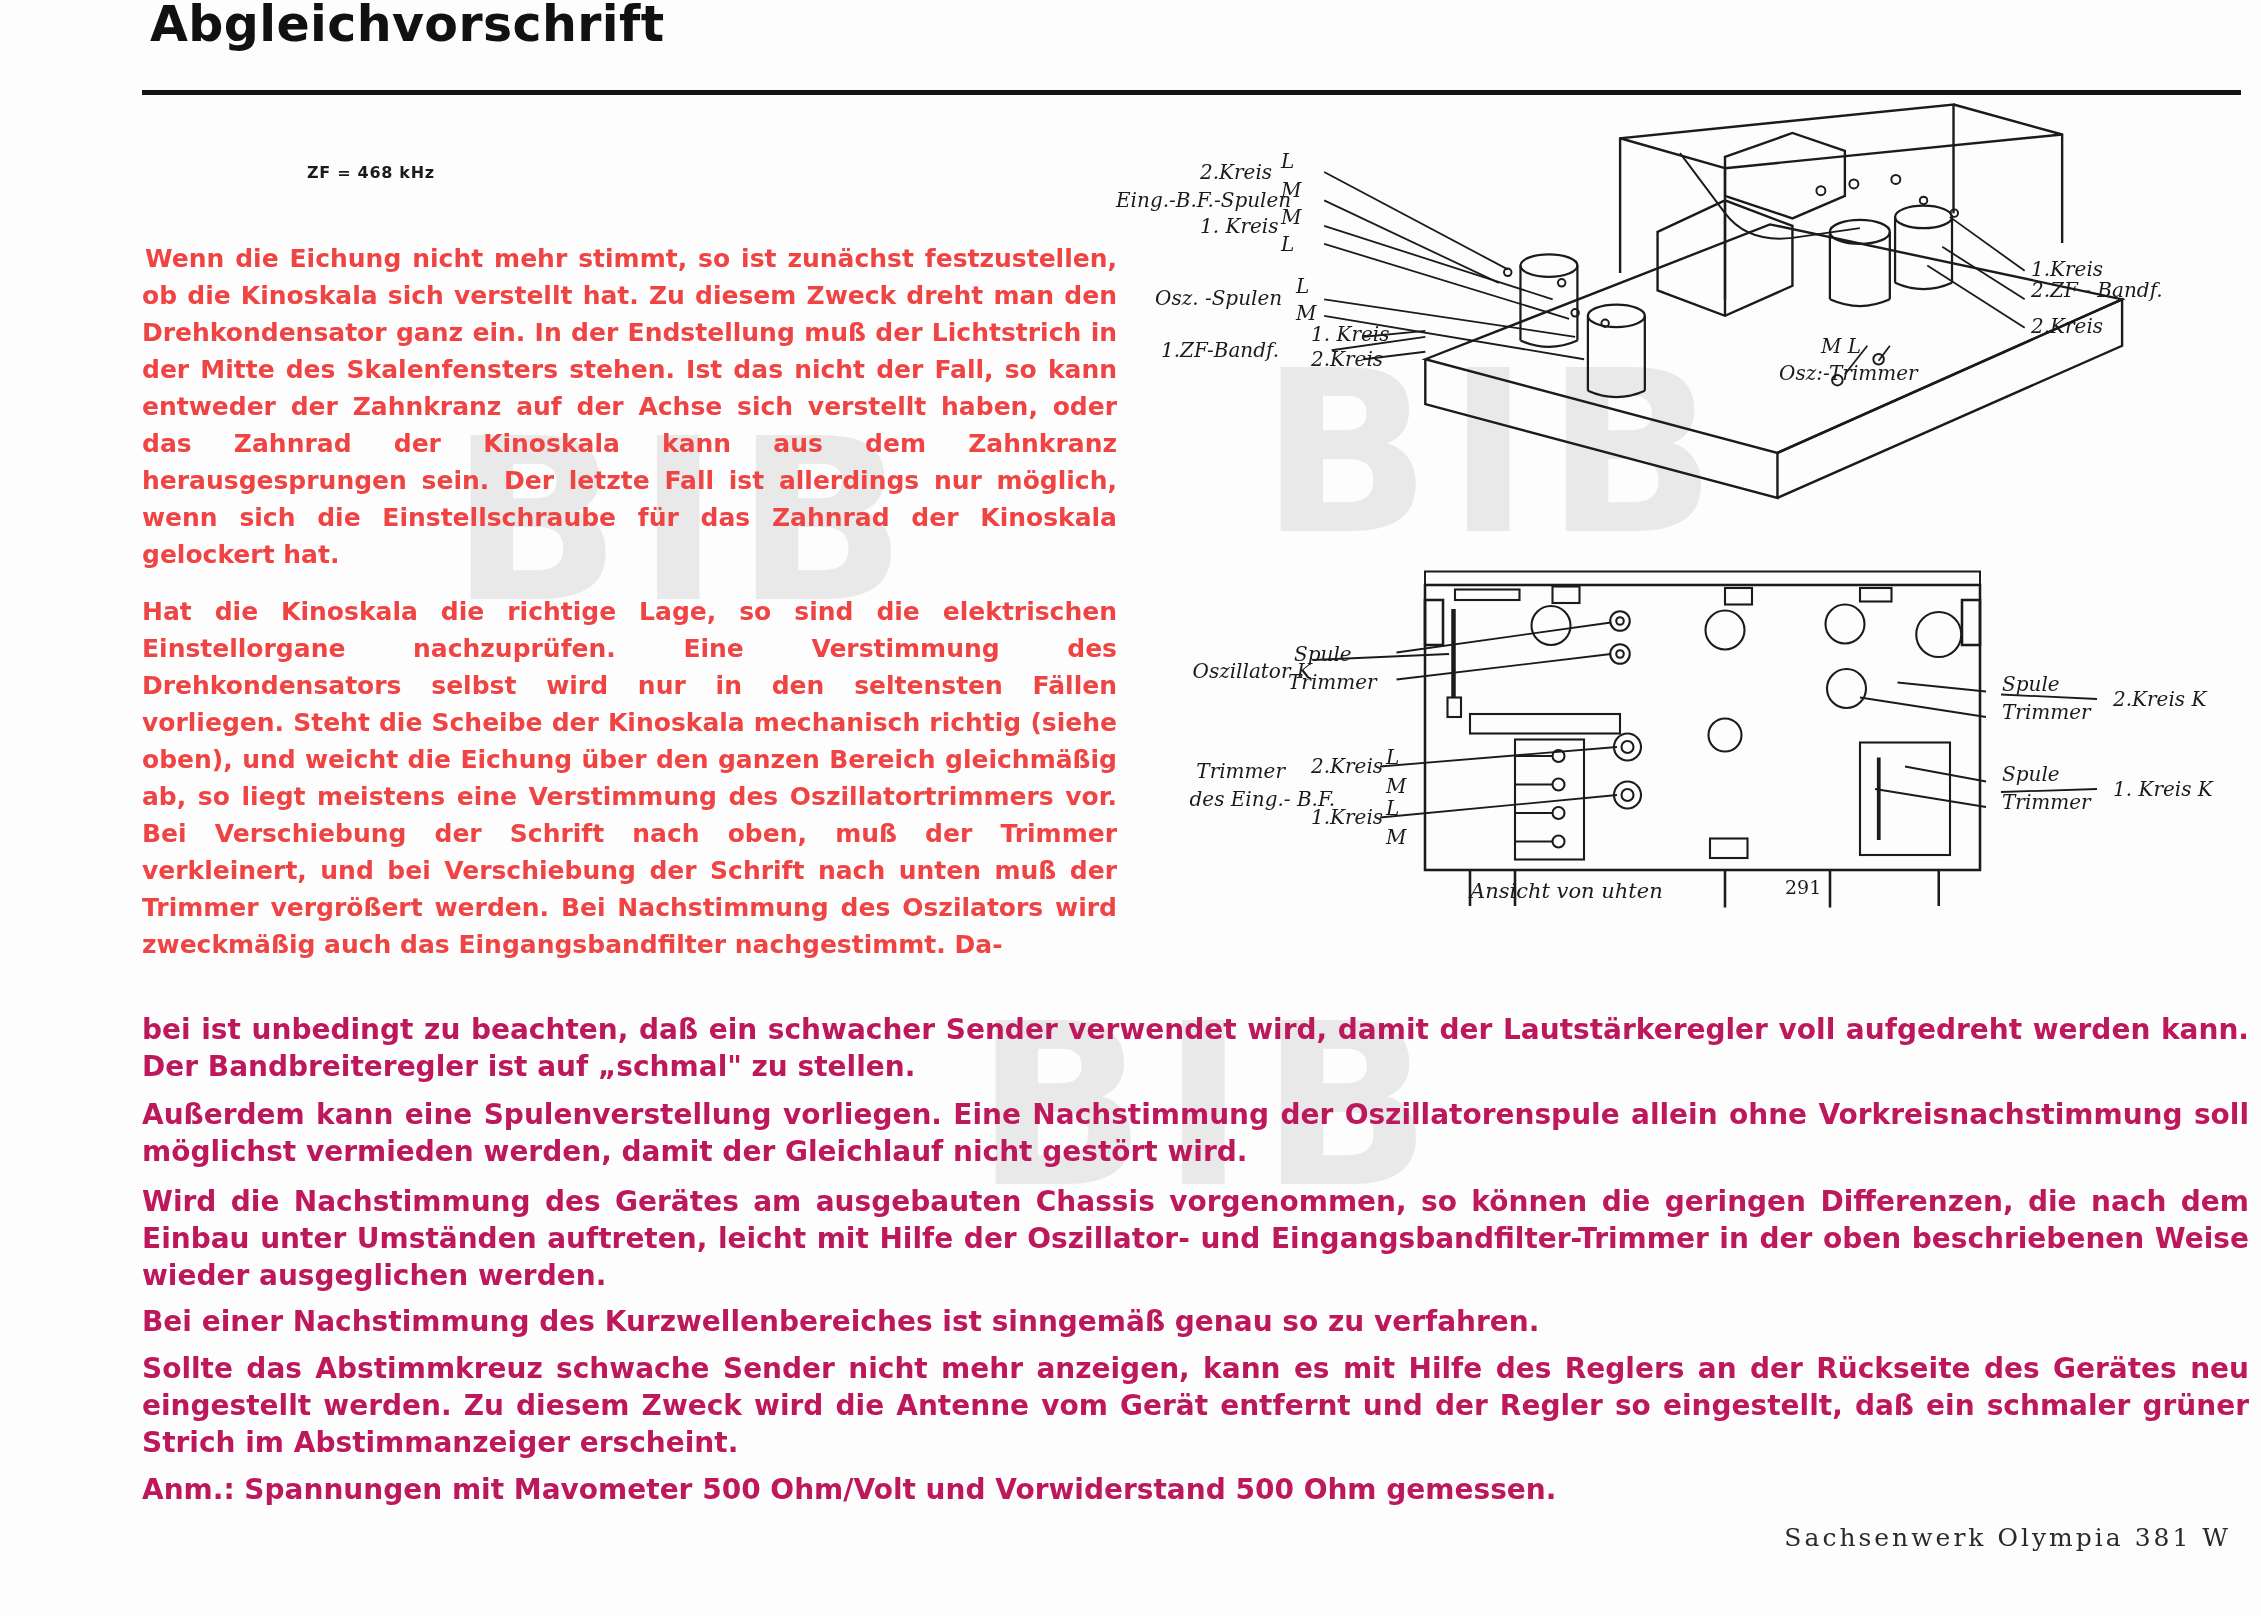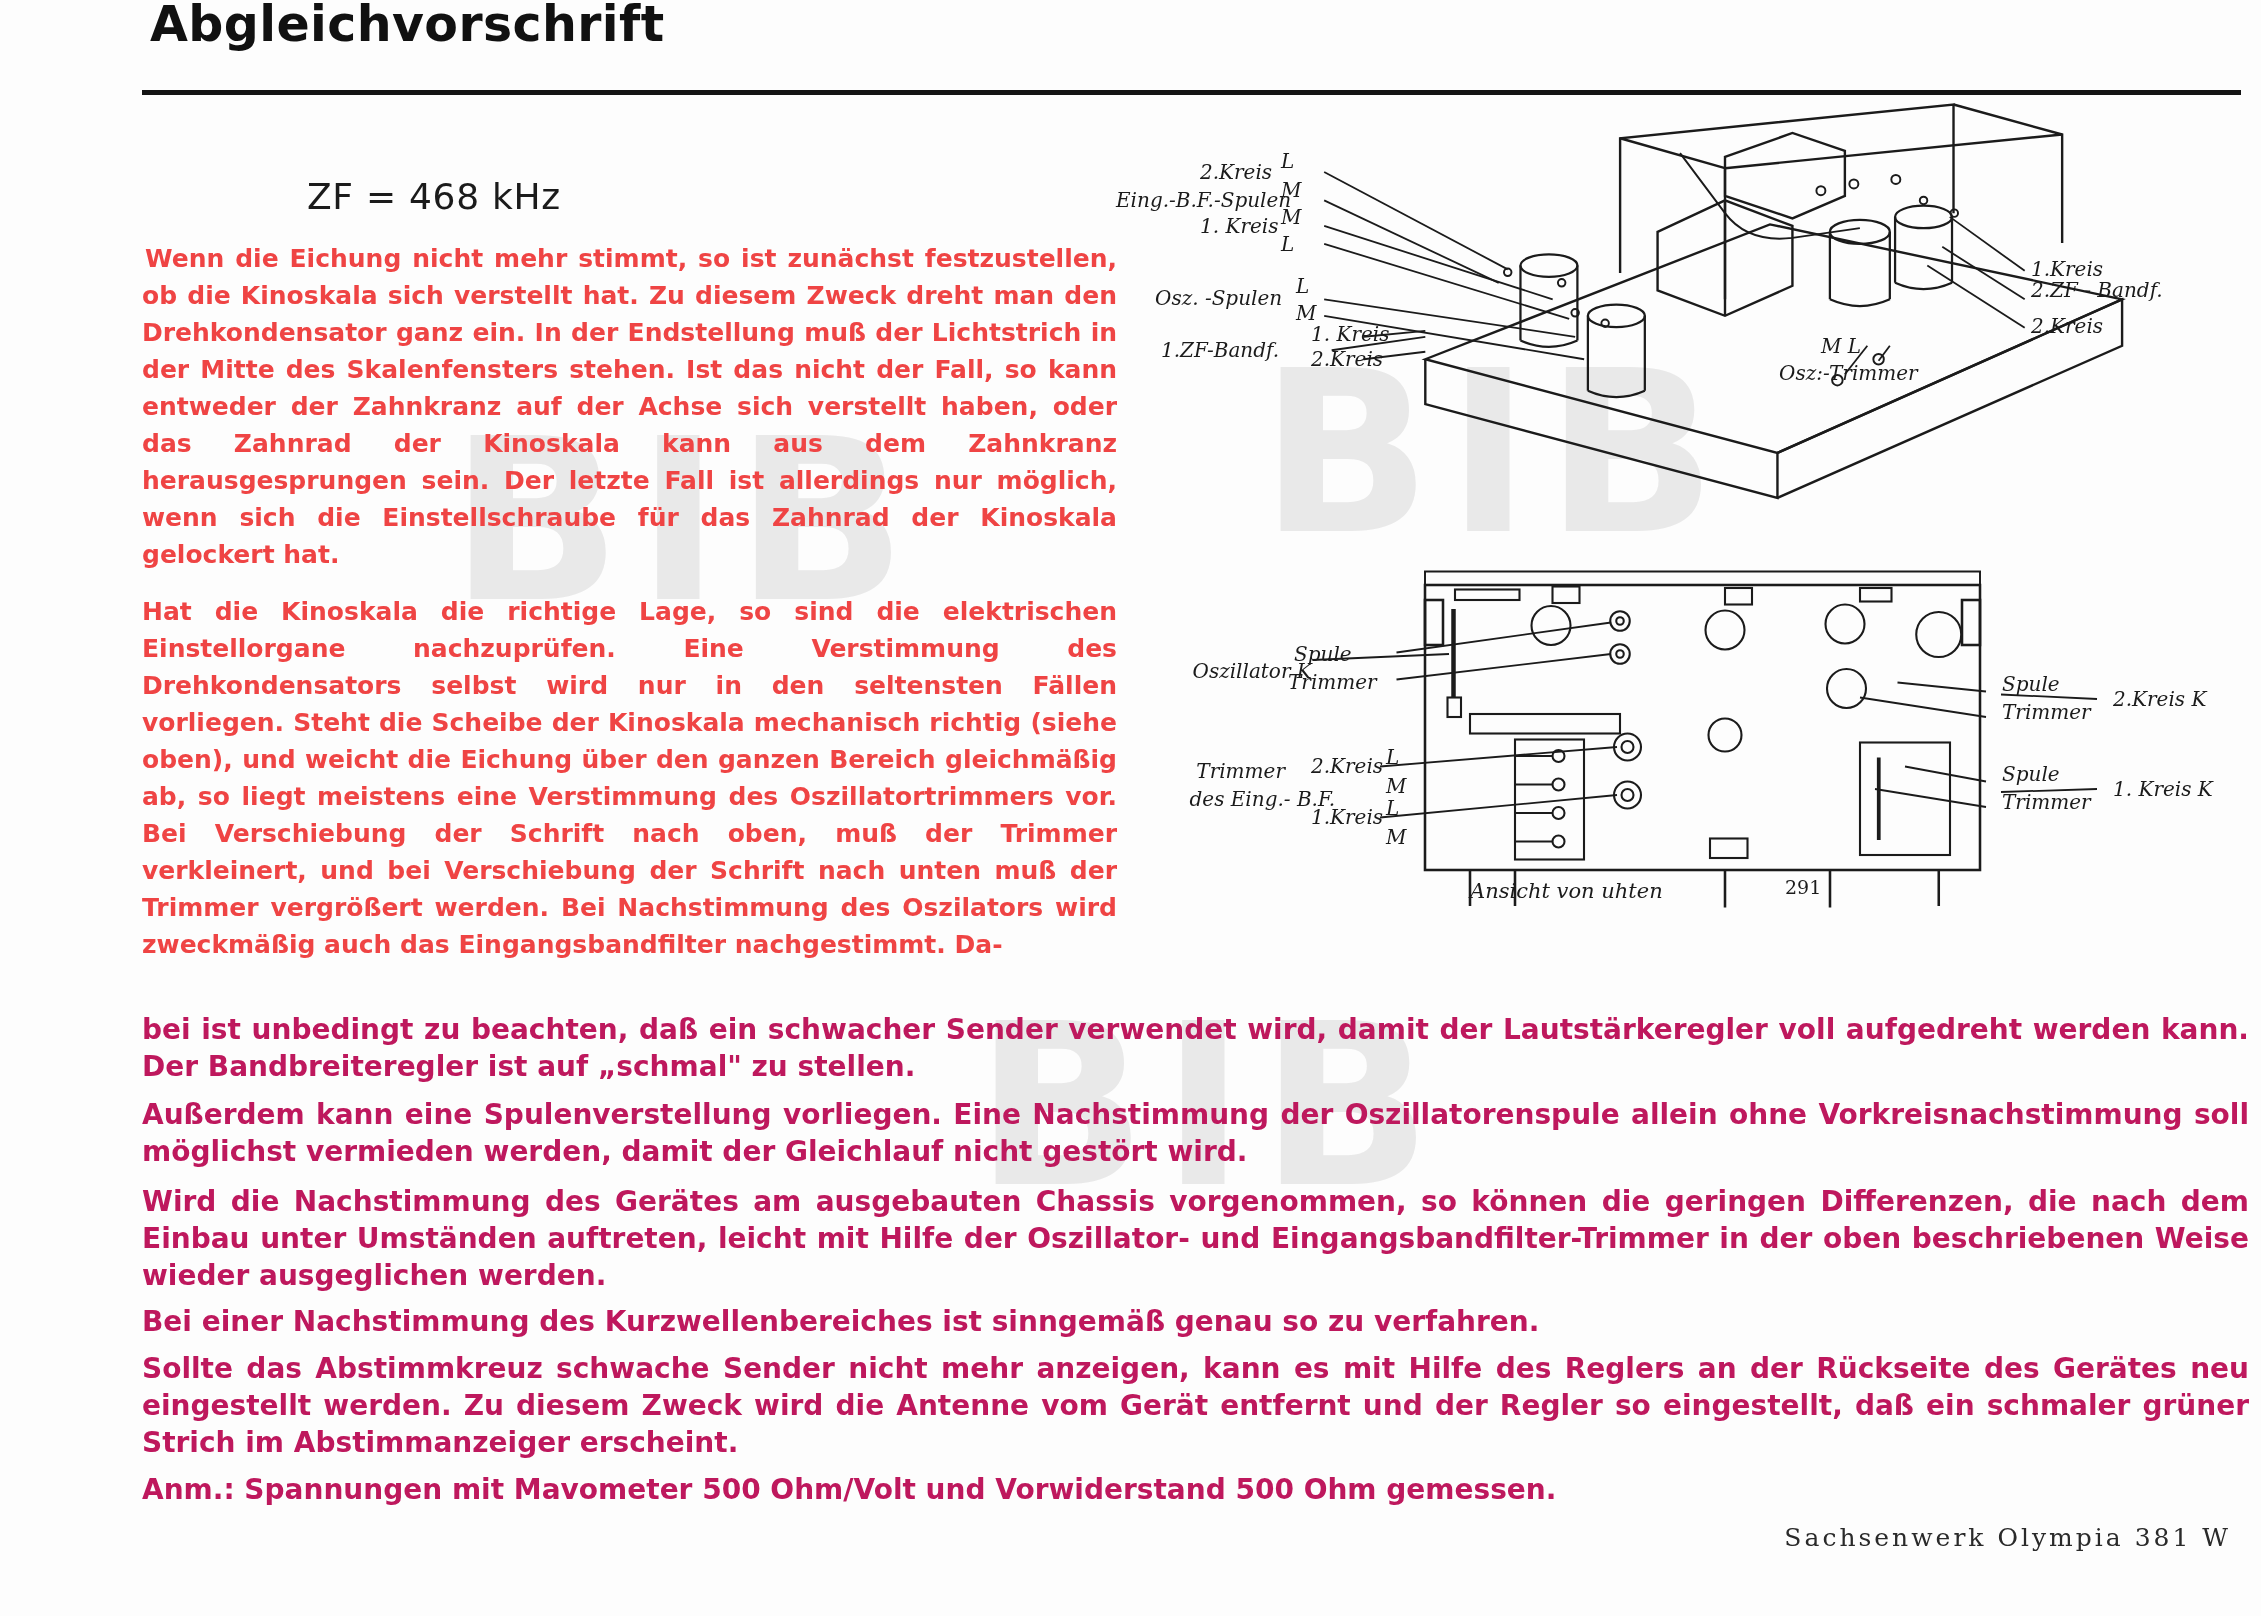--- a/index.html
+++ b/index.html
@@ -57,23 +57,23 @@
     top: 90px;
     width: 2099px;
     height: 4.5px;
     background: #141414;
   }
 
   
   .zf {
     position: absolute;
     left: 307px;
-    top: 176px;
-    font-size: 36px;
-    font-weight: normal;
+    top: 163px;
+    font-size: 16px;
+    font-weight: bold;
     letter-spacing: 0.7px;
   }
 
   .col {
     position: absolute;
     left: 142px;
     top: 240px;
     width: 975px;
     font-size: 25px;
     line-height: 37px;

